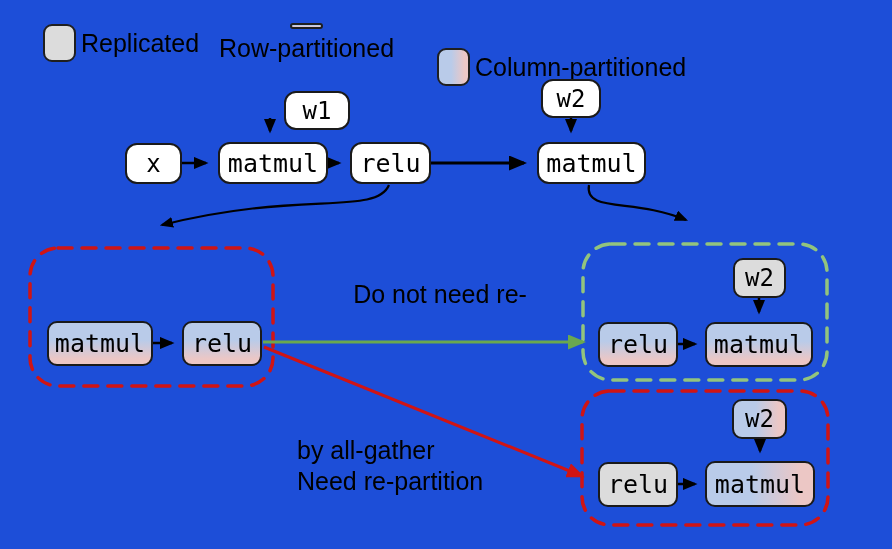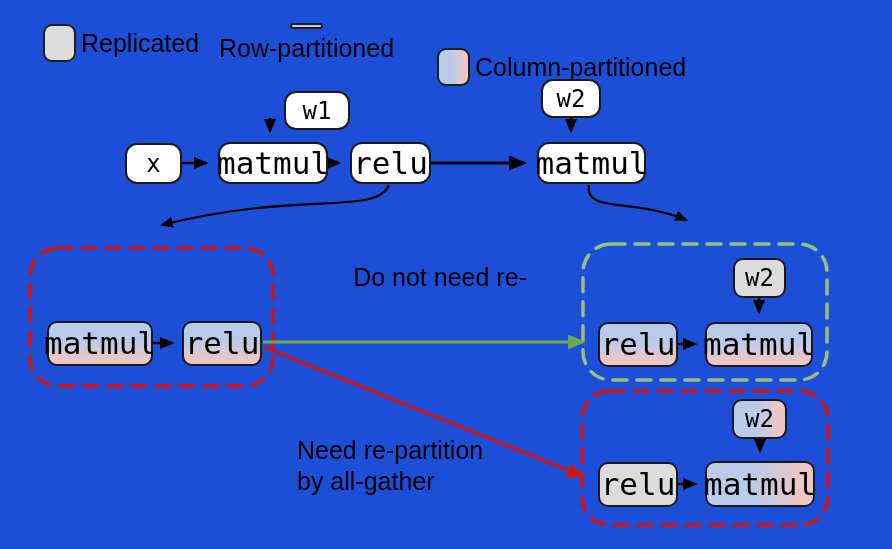--- a/index.html
+++ b/index.html
@@ -12,21 +12,21 @@
   }
   svg.overlay{position:absolute;left:0;top:0;z-index:1;}
 
   
   .node{
     position:absolute;z-index:2;
     display:flex;align-items:center;justify-content:center;
     border:2px solid #1a1a1a;border-radius:10px;
     background:#ffffff;color:#000;
     font-family:"DejaVu Sans Mono","Liberation Mono",monospace;
-    font-size:31px;line-height:1;
+    font-size:25px;line-height:1;
     box-sizing:border-box;
   }
   .node.top{border-radius:12px;}
   .node.small{font-size:24px;}
   .node[data-partition="row"]{
     background:linear-gradient(180deg,#b9cbe9 42%,#ecc7c5 88%);
   }
   .node[data-partition="column"]{
     background:linear-gradient(90deg,#b9cbe9 42%,#ecc7c5 88%);
   }
@@ -51,21 +51,21 @@
     background:linear-gradient(90deg,#b9cbe9 42%,#ecc7c5 88%);
   }
   .legend-label{font-size:25px;color:#000;}
 
   
   .anno{
     position:absolute;z-index:2;color:#000;
     font-size:25px;line-height:1.22;
   }
   .anno span{display:block;}
-  #anno-no-repartition{left:322px;top:262px;width:236px;text-align:center;}
+  #anno-no-repartition{left:322px;top:279px;width:236px;text-align:center;}
   #anno-need-repartition{left:297px;top:435px;text-align:left;}
 </style>
 </head>
 <body>
 
 <div id="canvas">
 
   <svg class="overlay" width="892" height="549" viewBox="0 0 892 549">
     <defs>
       <marker id="mk-black" viewBox="0 0 6 5" refX="5" refY="2.5" markerWidth="6" markerHeight="5" orient="auto-start-reverse">
@@ -158,17 +158,17 @@
     <span>relu</span>
   </div>
   <div class="node" style="left:705px;top:461px;width:110px;height:46px;" data-partition="column">
     <span>matmul</span>
   </div>
 
   <div class="anno" id="anno-no-repartition">
     <span>Do not need re-</span>
   </div>
   <div class="anno" id="anno-need-repartition">
+    <span>by all-gather</span>
     <span>Need re-partition</span>
-    <span>by all-gather</span>
   </div>
 
 </div>
 
 </body></html>

